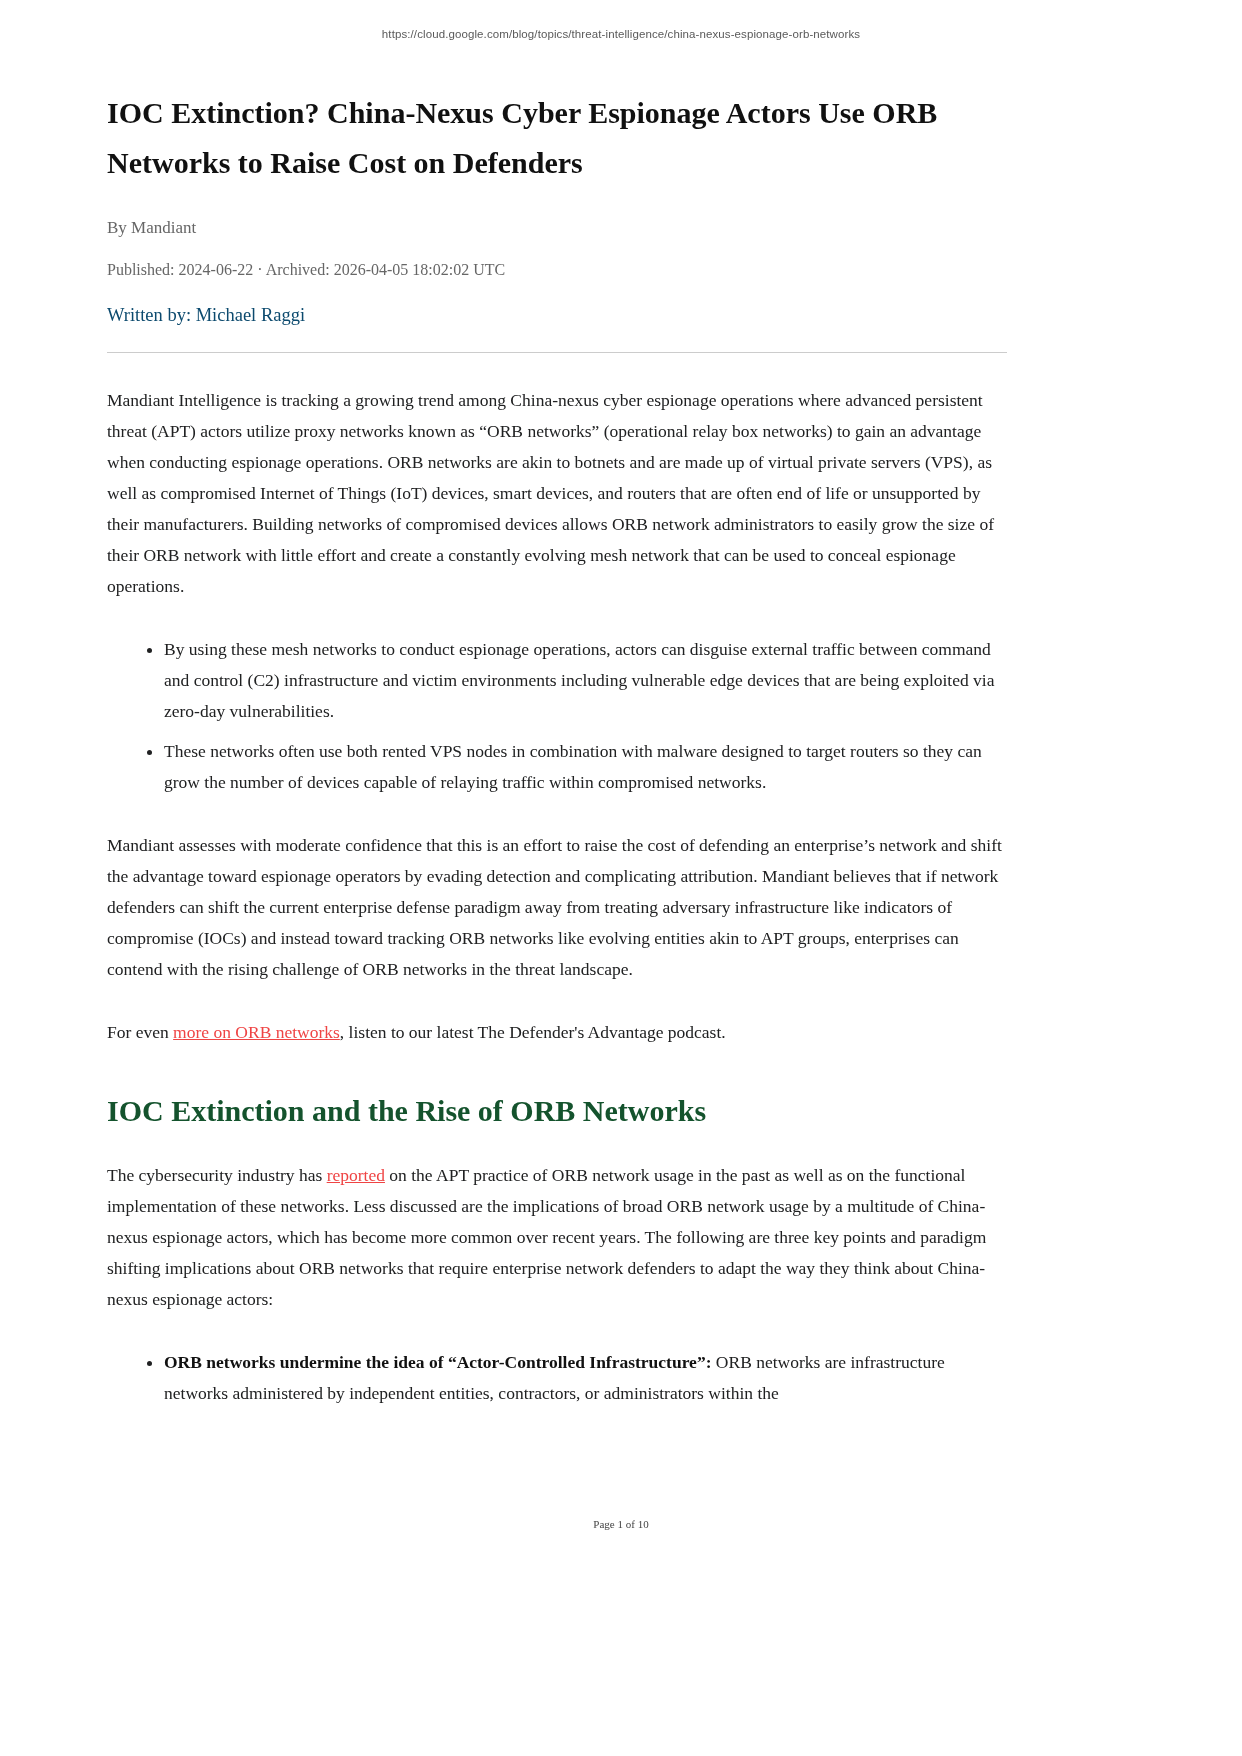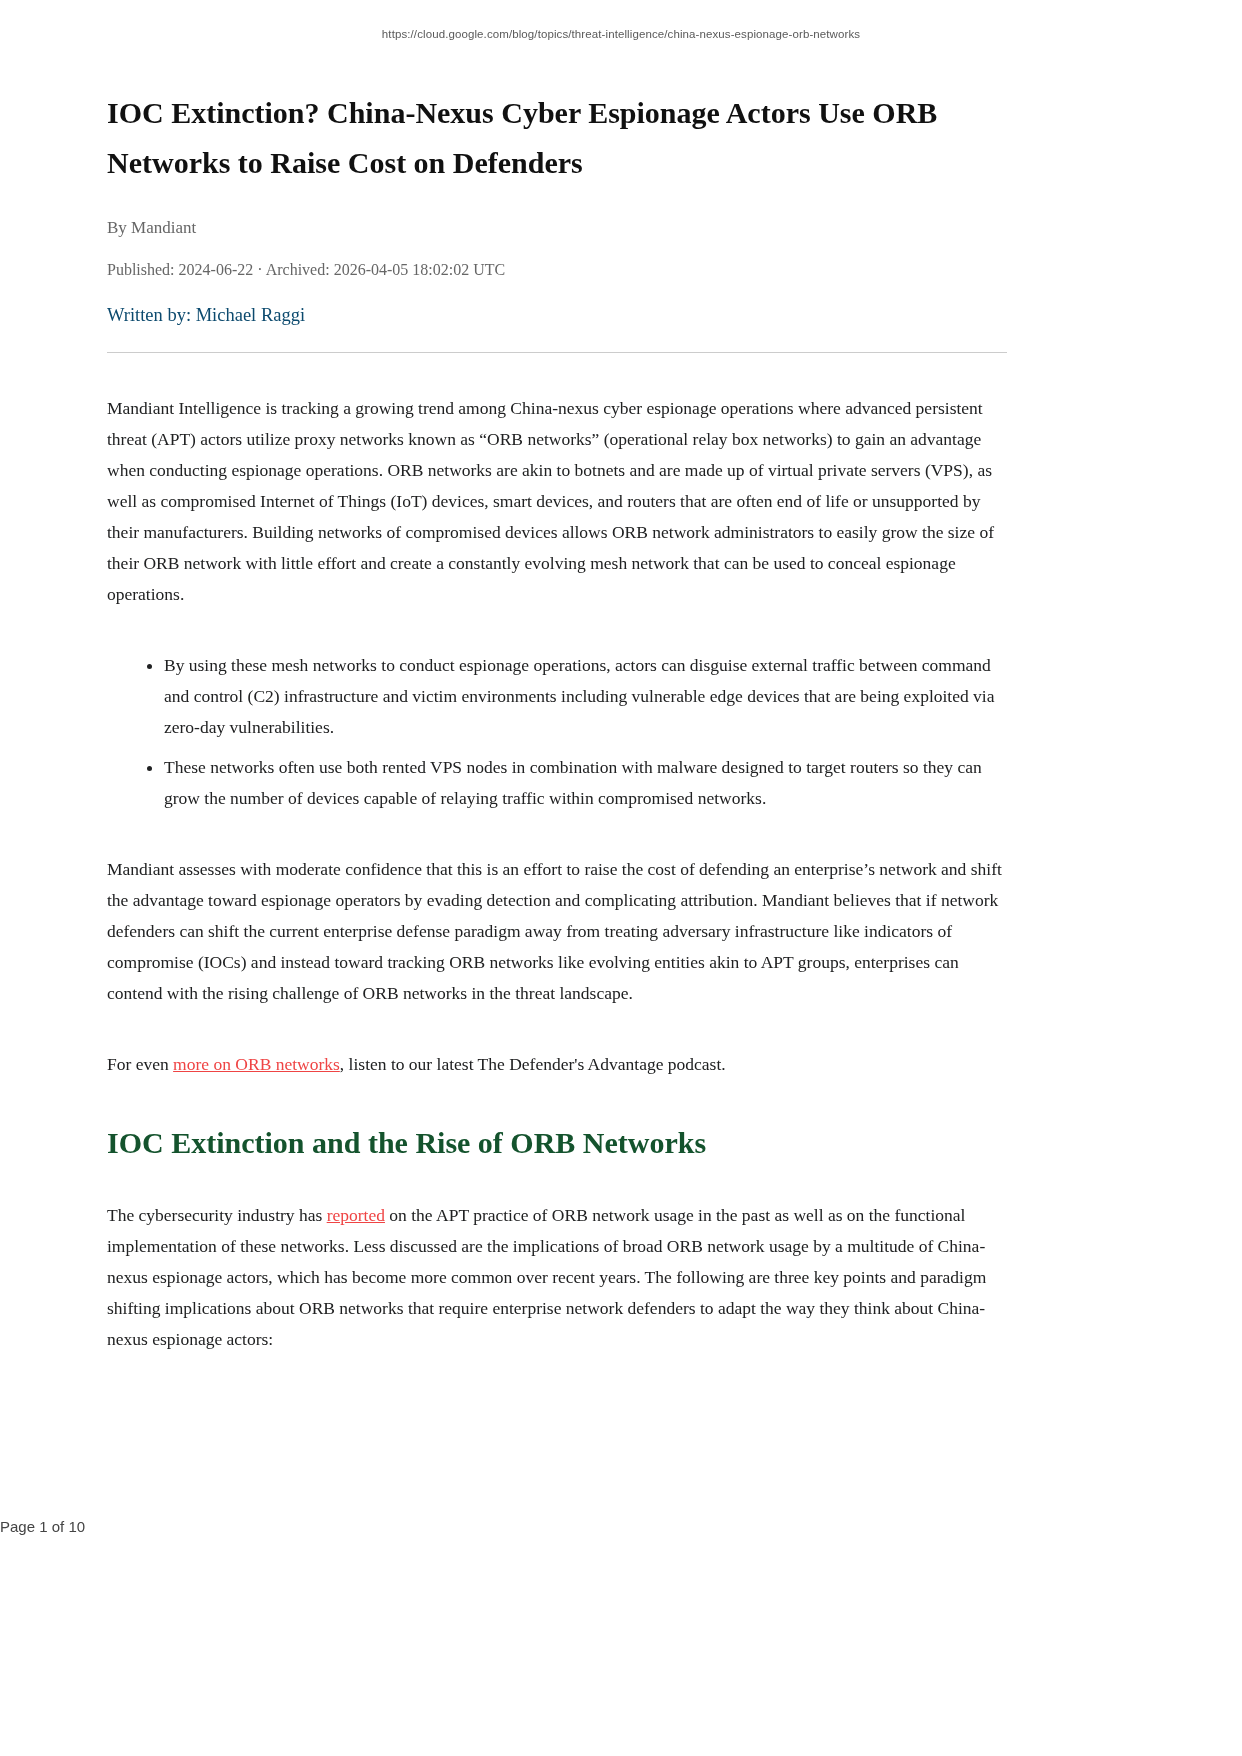--- a/index.html
+++ b/index.html
@@ -61,21 +61,21 @@
     border-top: 1px solid #cccccc;
     height: 0;
   }
   .article-body {
     margin-top: 4px;
     font-size: 17.5px;
     line-height: 31px;
     color: #202122;
   }
   .article-body p {
-    margin: 40px 0;
+    margin: 32px 0;
   }
   .article-body ul {
     margin: 24px 0;
     padding-left: 57px;
     list-style: disc outside;
   }
   .article-body li {
     margin-bottom: 9px;
   }
   .article-body h2 {
@@ -91,22 +91,23 @@
   }
   .article-body strong {
     font-weight: 700;
     color: #111111;
   }
   .page-footer {
     position: absolute;
     top: 1518px;
     left: 0;
     width: 100%;
-    font-family: Liberation Sans, sans-serif;
-    font-size: 15px;
+    text-align: center;
+    font-family: Liberation Serif, serif;
+    font-size: 11px;
     color: #444444;
   }
 </style>
 </head>
 <body>
 
 <div class="url-header">https://cloud.google.com/blog/topics/threat-intelligence/china-nexus-espionage-orb-networks</div>
 
 <div class="content">
   <h1 class="article-title">IOC Extinction? China-Nexus Cyber Espionage Actors Use ORB Networks to Raise Cost on Defenders</h1>
@@ -122,16 +123,19 @@
   <div class="article-body">
       <p><span>Mandiant Intelligence is tracking a growing trend among China-nexus cyber espionage operations where advanced persistent threat (APT) actors utilize proxy networks known as “ORB networks” (operational relay box networks) to gain an advantage when conducting espionage operations. ORB networks are akin to botnets and are made up of virtual private servers (VPS), as well as compromised Internet of Things (IoT) devices, smart devices, and routers that are often end of life or unsupported by their manufacturers. Building networks of compromised devices allows ORB network administrators to easily grow the size of their ORB network with little effort and create a constantly evolving mesh network that can be used to conceal espionage operations.</span></p>
       <ul>
         <li><span>By using these mesh networks to conduct espionage operations, actors can disguise external traffic between command and control (C2) infrastructure and victim environments including vulnerable edge devices that are being exploited via zero-day vulnerabilities.</span></li>
         <li><span>These networks often use both rented VPS nodes in combination with malware designed to target routers so they can grow the number of devices capable of relaying traffic within compromised networks.</span></li>
       </ul>
       <p><span>Mandiant assesses with moderate confidence that this is an effort to raise the cost of defending an enterprise’s network and shift the advantage toward espionage operators by evading detection and complicating attribution. Mandiant believes that if network defenders can shift the current enterprise defense paradigm away from treating adversary infrastructure like indicators of compromise (IOCs) and instead toward tracking ORB networks like evolving entities akin to APT groups, enterprises can contend with the rising challenge of ORB networks in the threat landscape.</span></p>
       <p><span>For even </span><a href="#">more on ORB networks</a><span>, listen to our latest The Defender's Advantage podcast.</span></p>
       <h2>IOC Extinction and the Rise of ORB Networks</h2>
       <p><span>The cybersecurity industry has </span><a href="#">reported</a><span> on the APT practice of ORB network usage in the past as well as on the functional implementation of these networks. Less discussed are the implications of broad ORB network usage by a multitude of China-nexus espionage actors, which has become more common over recent years. The following are three key points and paradigm shifting implications about ORB networks that require enterprise network defenders to adapt the way they think about China-nexus espionage actors:</span></p>
+      <ul>
+        <li><strong>ORB networks undermine the idea of “Actor-Controlled Infrastructure”: </strong><span>ORB networks are infrastructure networks administered by independent entities, contractors, or administrators within the</span></li>
+      </ul>
     </div>
 </div>
 
 <div class="page-footer">Page 1 of 10</div>
 
 </body></html>

